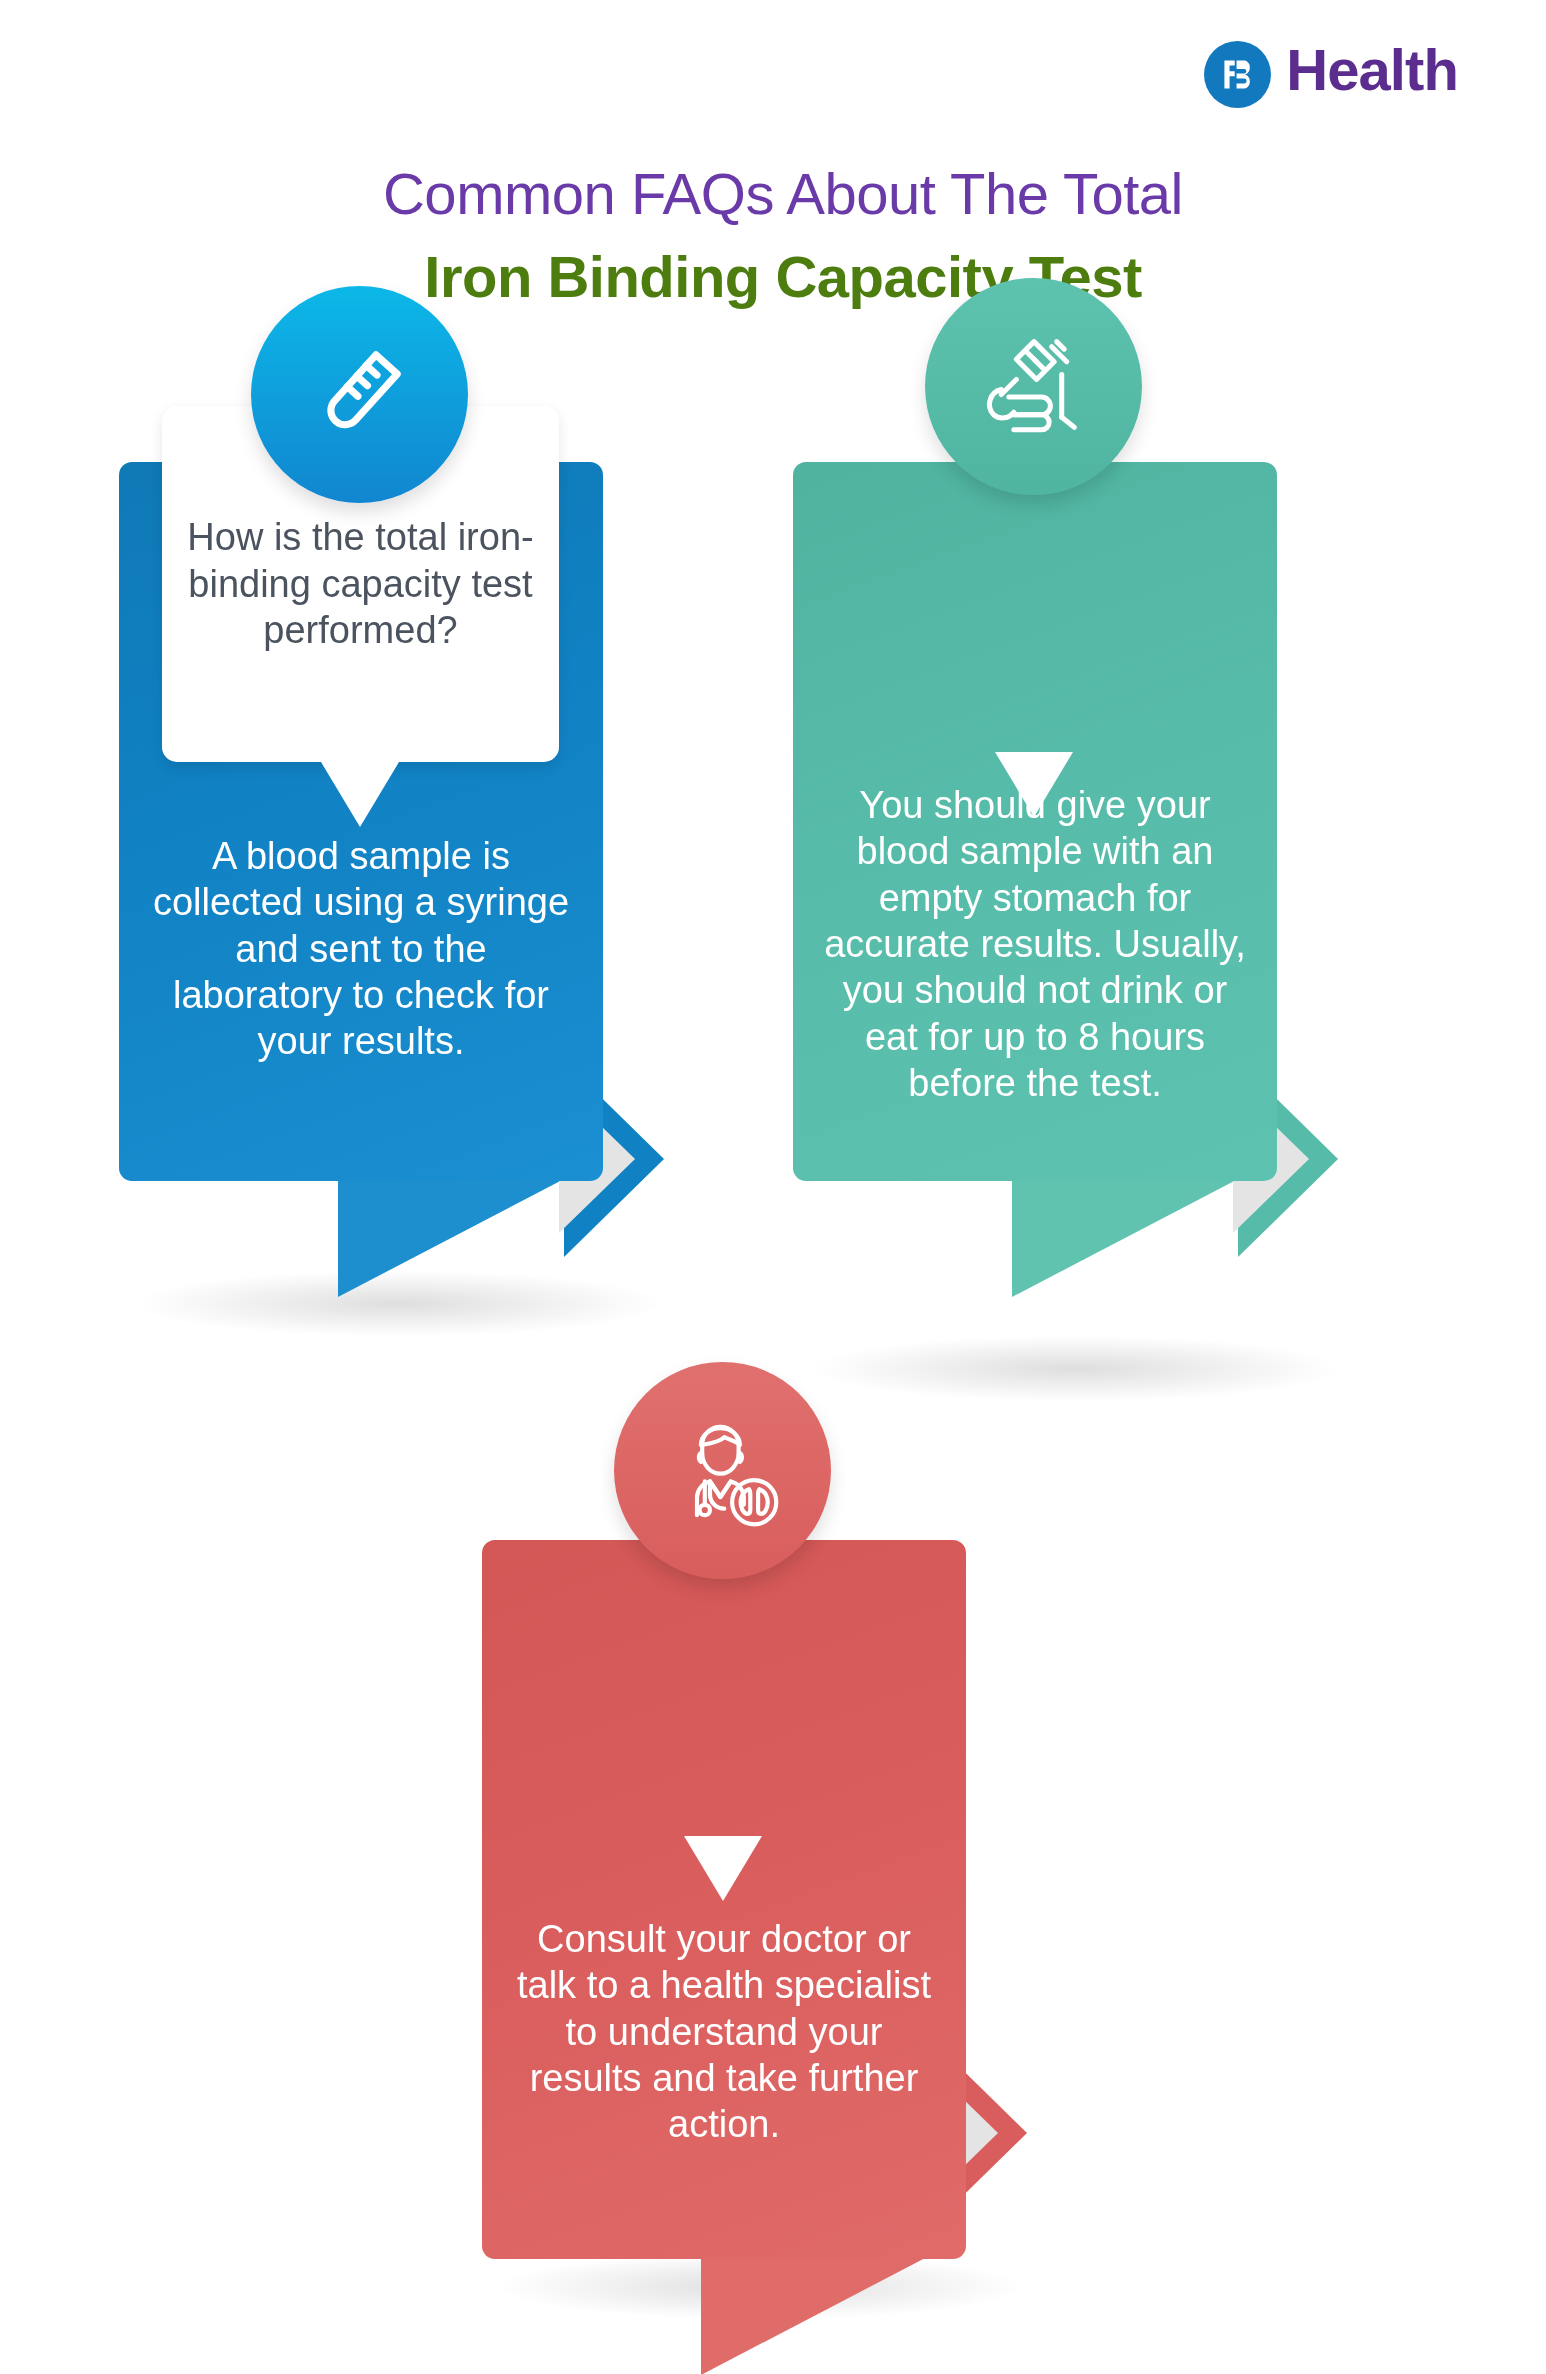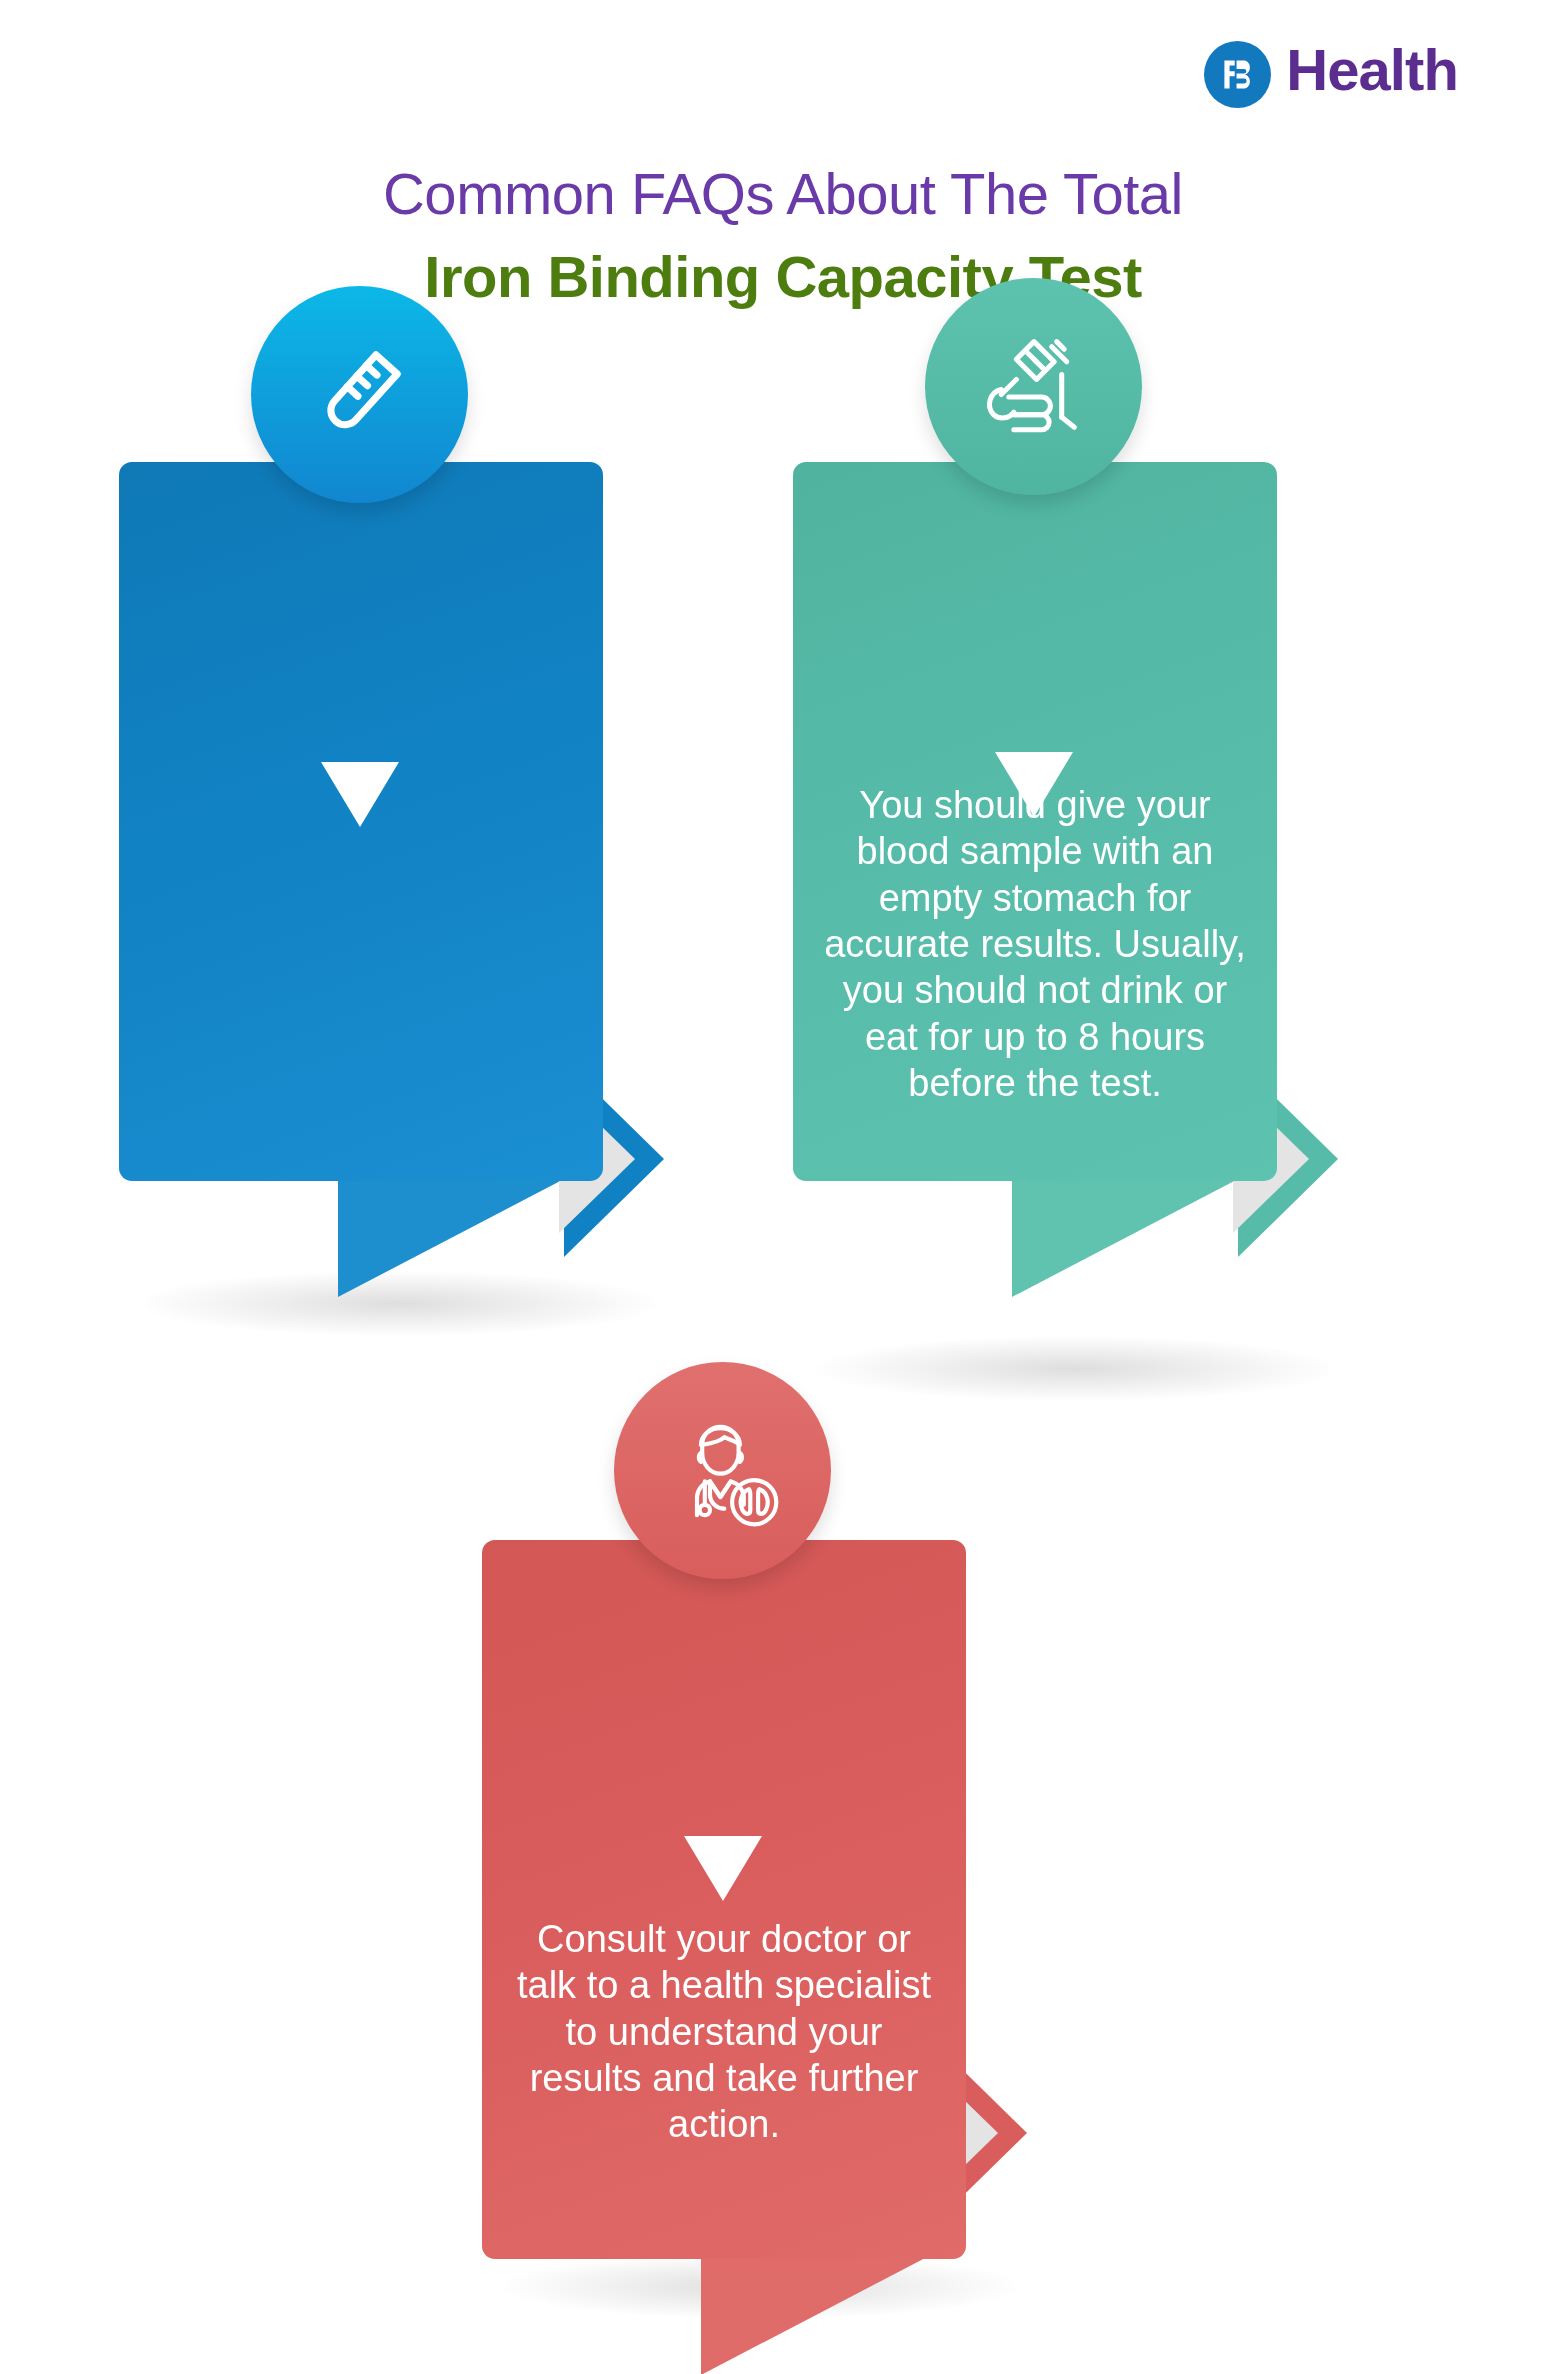--- a/index.html
+++ b/index.html
@@ -186,22 +186,26 @@
                 border-left:76px solid #E4E4E4; z-index:2;"></div>
 
     <div class="tail" style="left:219px; top:716px; width:0; height:0;
                 border-top:119px solid #1E8FCE;
                 border-right:228px solid transparent; z-index:1;"></div>
 
     <div class="card-body" style="width:484px; height:719px;
                 background:linear-gradient(160deg,#0F79B6 0%,#1182C4 45%,#1A8FD1 100%);
                 z-index:2;"></div>
 
+    <div class="bubble" style="left:43px; top:-56px; width:397px; height:356px;">
+      <div class="question">How is the total iron-binding capacity test performed?</div>
+    </div>
     <div class="bubble-pointer" style="left:202px; top:300px; border-top:65px solid #ffffff;"></div>
 
+    <div class="answer" style="left:0px; top:371px; width:484px; padding:0 28px;">A blood sample is collected using a syringe and sent to the laboratory to check for your results.</div>
 
     <div class="icon-circle" style="left:132px; top:-176px; width:217px; height:217px;
                 background:linear-gradient(180deg,#0CB8E8 0%,#1186D0 100%);">
       <svg width="119" height="119" viewBox="0 0 100 100">
         <g transform="rotate(42 50 50)" fill="none" stroke="#ffffff" stroke-width="6" stroke-linecap="round" stroke-linejoin="round">
           <path d="M38 16 h24 v52 a12 12 0 0 1 -24 0 Z"></path>
           <line x1="38" y1="28" x2="50" y2="28"></line>
           <line x1="38" y1="40" x2="50" y2="40"></line>
           <line x1="38" y1="52" x2="50" y2="52"></line>
         </g>

